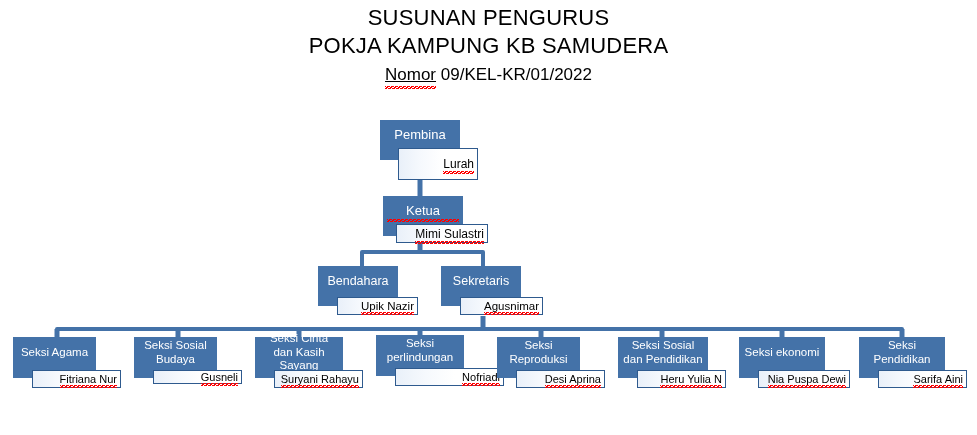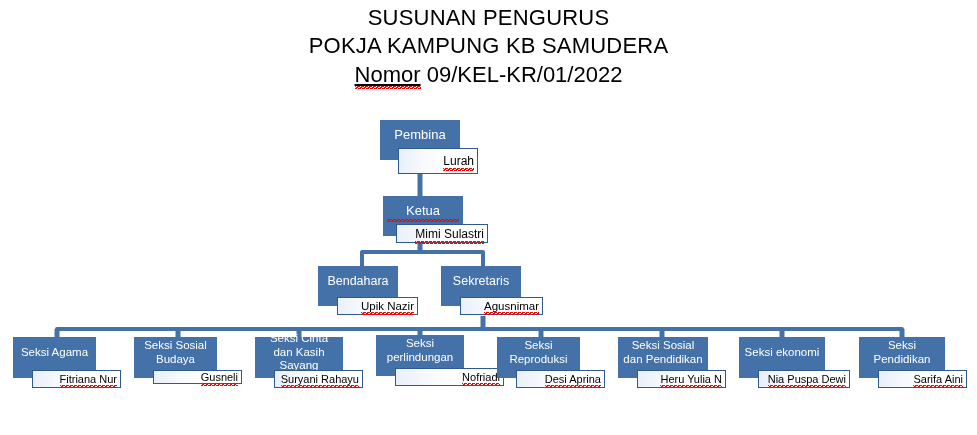--- a/index.html
+++ b/index.html
@@ -25,21 +25,21 @@
   }
   .title-line-1,
   .title-line-2 {
     font-size: 22px;
     font-weight: normal;
     color: #000000;
     line-height: 28px;
     letter-spacing: 0.2px;
   }
   .title-line-3 {
-    font-size: 22px;
+    font-size: 17px;
     color: #000000;
     line-height: 24px;
     margin-top: 3px;
   }
   .nomor-word {
     text-decoration: underline;
     position: relative;
     display: inline-block;
   }
   
@@ -159,21 +159,21 @@
     <line x1="541" y1="329" x2="541" y2="338" stroke="#4472A8" stroke-width="5"></line>
     <line x1="662" y1="329" x2="662" y2="338" stroke="#4472A8" stroke-width="5"></line>
     <line x1="782" y1="329" x2="782" y2="338" stroke="#4472A8" stroke-width="5"></line>
     <line x1="902" y1="329" x2="902" y2="338" stroke="#4472A8" stroke-width="5"></line>
   </svg>
 
   <div class="node lvl-1" style="left:380px; top:120px; width:100px; height:50px;">
     <div class="node-box" style="width:80px; height:40px;">
       <span class="node-title">Pembina</span>
     </div>
-    <div class="node-plate" style="left:18px; top:28px; width:80px; height:26px;">
+    <div class="node-plate" style="left:18px; top:28px; width:80px; height:32px;">
       <span class="node-name squiggle">Lurah</span>
     </div>
   </div>
 
   <div class="node lvl-2" style="left:383px; top:196px; width:110px; height:50px;">
     <div class="node-box" style="width:80px; height:40px;">
       <span class="node-title squiggle">Ketua</span>
     </div>
     <div class="node-plate" style="left:13px; top:28px; width:92px; height:19px;">
       <span class="node-name squiggle">Mimi Sulastri</span>

